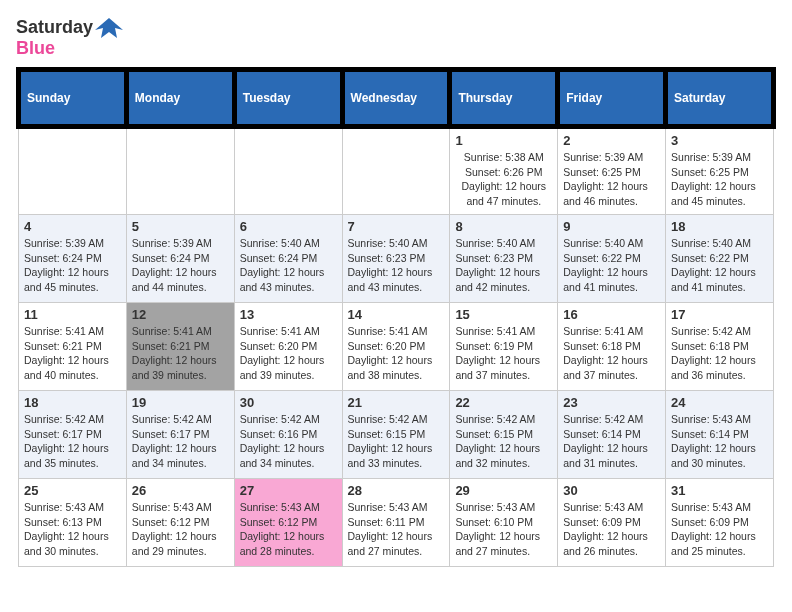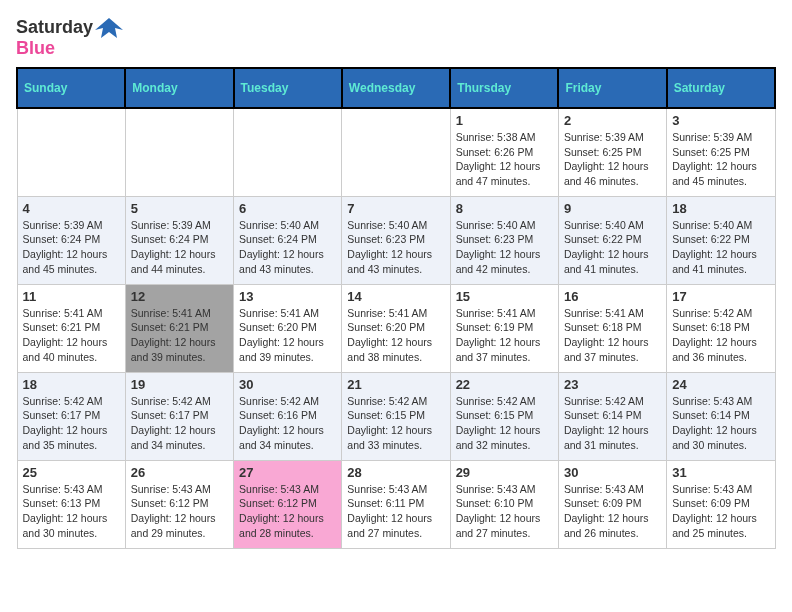--- a/index.html
+++ b/index.html
@@ -38,26 +38,26 @@
       font-size: 15px;
       color: #555;
     }
     .calendar-table {
       width: 100%;
       border-collapse: collapse;
       font-size: 11px;
     }
     .calendar-table th {
       background-color: #2a6ab5;
-      color: #5eead4;
+      color: #ffffff;
       text-align: left;
-      padding: 12px 6px;
+      padding: 19px 6px;
       font-size: 12px;
       font-weight: bold;
-      border: 2px solid #000000;
+      border: 5px solid #000000;
     }
     .calendar-table td {
       border: 1px solid #ccc;
       vertical-align: top;
       padding: 4px 5px;
       height: 88px;
       width: calc(100% / 7);
     }
     .cell-day {
       font-weight: bold;
@@ -111,21 +111,21 @@
       </tr>
   </thead>
   <tbody id="calendar-body">
   <tr>
         <td class="empty-cell"></td>
         <td class="empty-cell"></td>
         <td class="empty-cell"></td>
         <td class="empty-cell"></td>
         <td style="background-color: rgb(255, 255, 255);">
           <div class="cell-day">1</div>
-          <div class="cell-info" style="white-space: pre-line;">Sunrise: 5:38 AM
+          <div class="cell-info" style="white-space: pre-line; text-align: center;">Sunrise: 5:38 AM
 Sunset: 6:26 PM
 Daylight: 12 hours
 and 47 minutes.</div>
         </td>
         <td style="background-color: rgb(255, 255, 255);">
           <div class="cell-day">2</div>
           <div class="cell-info" style="white-space: pre-line;">Sunrise: 5:39 AM
 Sunset: 6:25 PM
 Daylight: 12 hours
 and 46 minutes.</div>

